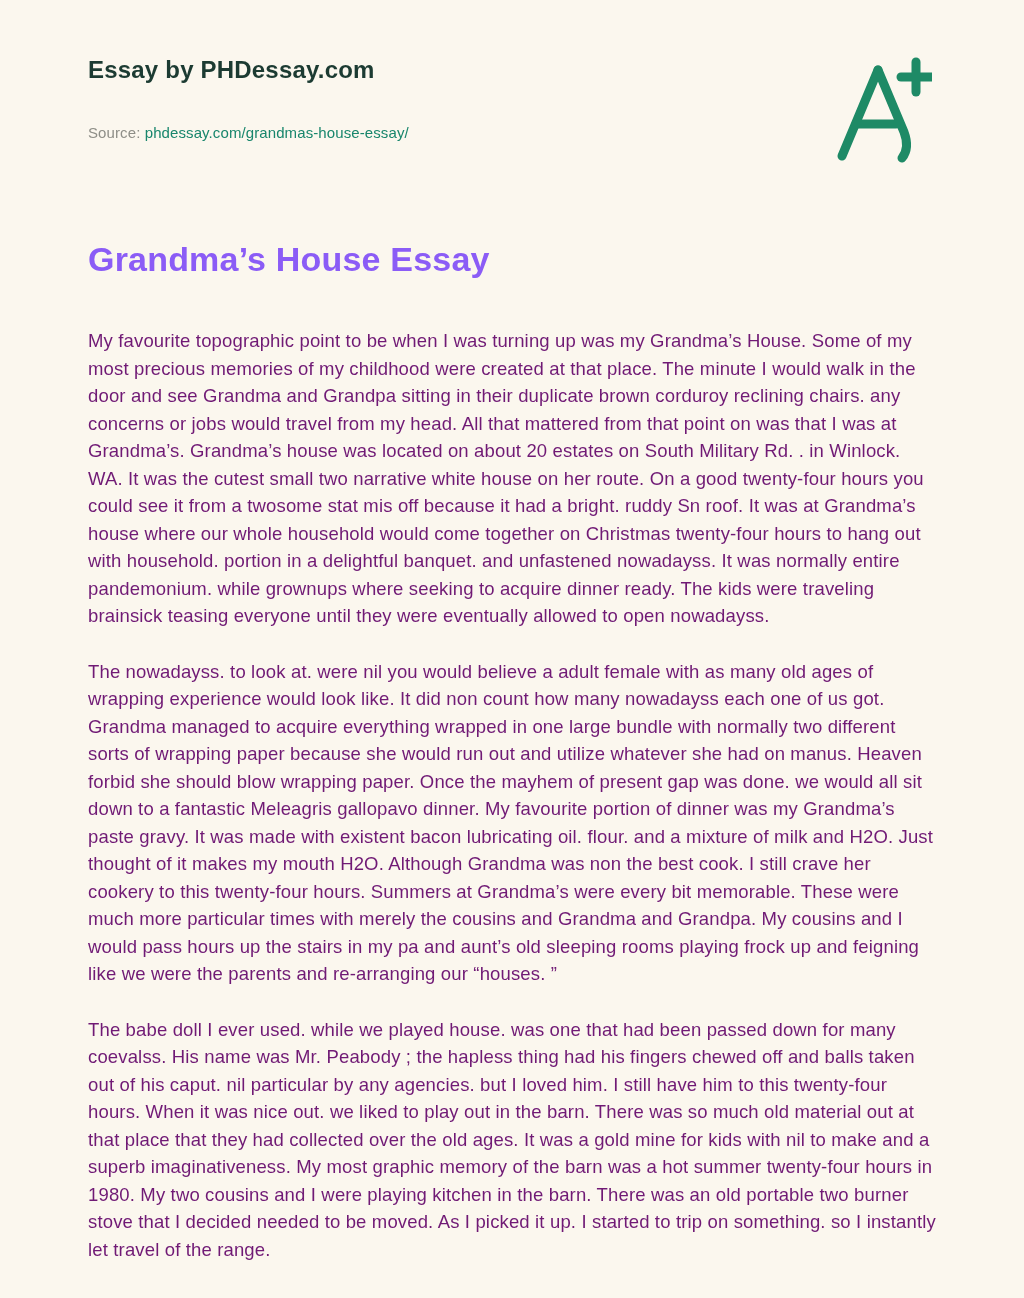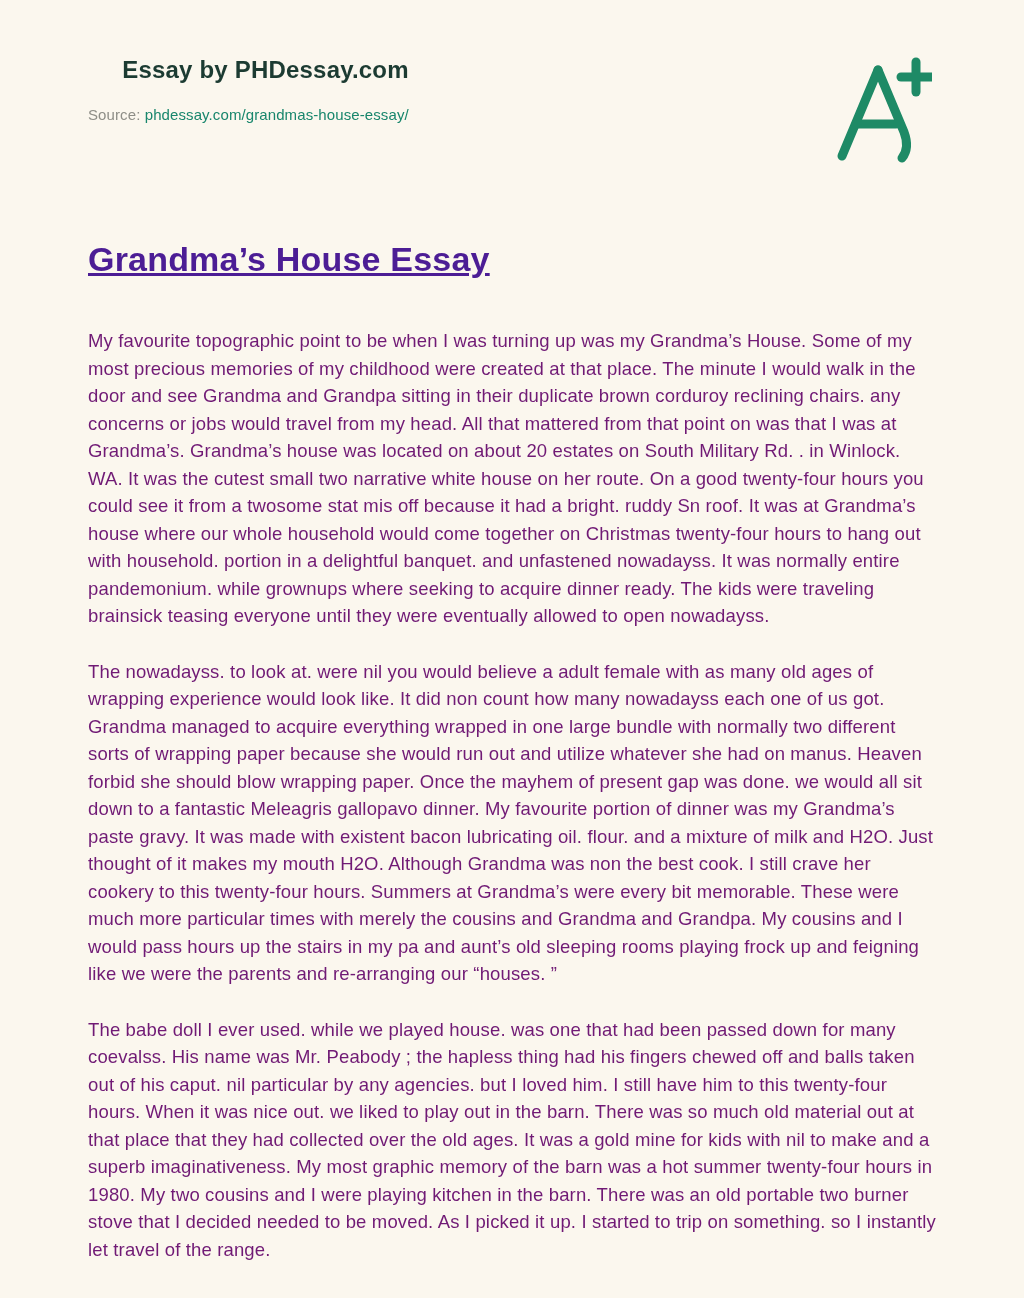--- a/index.html
+++ b/index.html
@@ -14,33 +14,32 @@
     width: 1024px;
     min-height: 1298px;
     background: #fbf7ee;
     padding: 52px 88px 60px 88px;
   }
 
   .header-row {
     display: flex;
     justify-content: space-between;
     align-items: flex-start;
-    text-align: right;
   }
 
   .byline {
     font-size: 24px;
     font-weight: 700;
     color: #1c3b32;
     letter-spacing: 0.2px;
     margin-top: 4px;
   }
 
   .source-line {
-    margin-top: 22px;
+    margin-top: 40px;
     font-size: 15px;
     letter-spacing: 0.1px;
   }
 
   .source-label {
     color: #8e8e87;
   }
 
   .source-link {
     color: #18866c;
@@ -53,23 +52,22 @@
     height: 112px;
     margin-top: 2px;
     margin-right: 4px;
     flex: 0 0 auto;
   }
 
   .article-title {
     margin-top: 74px;
     font-size: 34px;
     font-weight: 700;
-    color: #4c1d95;
+    color: #8b5cf6;
     letter-spacing: 0.2px;
-    text-decoration: underline;
   }
 
   .article-body {
     margin-top: 48px;
   }
 
   .article-body p {
     font-size: 18.5px;
     line-height: 27.5px;
     color: #701a75;

